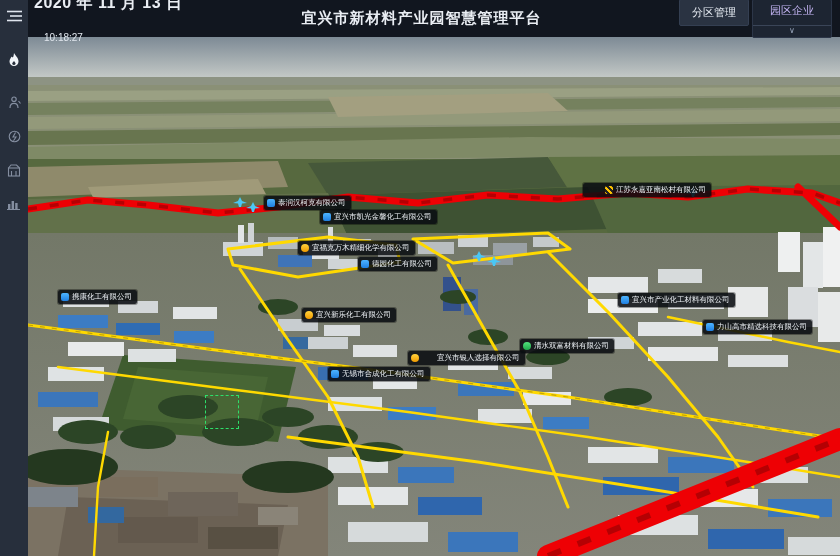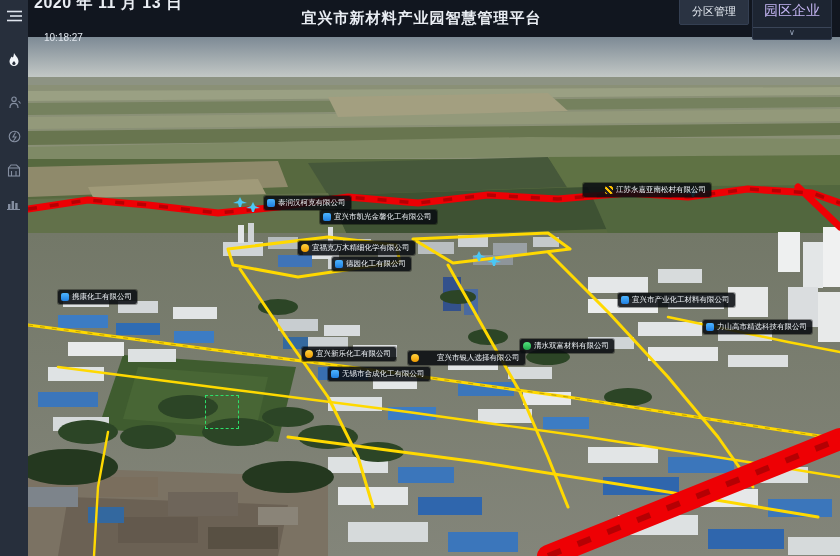--- a/index.html
+++ b/index.html
@@ -19,21 +19,21 @@
           display:flex;align-items:center;color:#e9edf3;}
   #hdr-left{width:170px;padding-left:6px;line-height:1.1;}
   #hdr-date{font-size:16px;font-weight:bold;letter-spacing:.5px;}
   #hdr-time{font-size:10px;margin-top:20px;padding-left:10px;color:#dfe5ec;}
   #hdr-title{flex:1;text-align:center;font-size:15px;font-weight:bold;letter-spacing:1px;padding-right:40px;}
   #hdr-right{display:flex;align-items:flex-start;gap:3px;padding-right:8px;}
   .hdr-btn{background:#2a3342;color:#e6ebf2;font-size:11px;padding:5px 12px;border-radius:2px;
            border:1px solid #343f52;cursor:pointer;white-space:nowrap;}
   #hdr-dd{width:78px;background:#1d2532;border:1px solid #2c3648;border-radius:2px;cursor:pointer;
           display:flex;flex-direction:column;align-items:center;padding:2px 0 1px;}
-  #hdr-dd .dd-label{font-size:14px;color:#c3b4f2;padding:1px 0 7px;}
+  #hdr-dd .dd-label{font-size:11px;color:#c3b4f2;padding:1px 0 7px;}
   #hdr-dd .dd-line{width:100%;border-top:1px solid #3a4558;}
   #hdr-dd .dd-chev{font-size:8px;color:#9aa7bd;line-height:10px;}
 
   
   #map{position:absolute;left:28px;top:37px;width:812px;height:519px;overflow:hidden;cursor:grab;}
   #map svg{position:absolute;left:0;top:0;}
 
   
   .map-label{position:absolute;display:flex;align-items:center;gap:3px;height:12px;
              background:rgba(9,12,17,.88);border-radius:2px;padding:1px 5px 1px 3px;
@@ -353,21 +353,21 @@
         <span>泰润汉柯克有限公司</span>
       </div>
     <div class="map-label" style="left:292px;top:173px;">
         <span class="lbl-icon blue"></span>
         <span>宜兴市凯光金馨化工有限公司</span>
       </div>
     <div class="map-label" style="left:270px;top:204px;">
         <span class="lbl-icon yellow"></span>
         <span>宜福克万木精细化学有限公司</span>
       </div>
-    <div class="map-label" style="left:304px;top:220px;">
+    <div class="map-label" style="left:330px;top:220px;">
         <span class="lbl-icon blue"></span>
         <span>德园化工有限公司</span>
       </div>
     <div class="map-label" style="left:555px;top:146px;padding-left:22px;">
         <span class="lbl-icon warn"></span>
         <span>江苏永嘉亚南松村有限公司</span>
       </div>
     <div class="map-label" style="left:590px;top:256px;">
         <span class="lbl-icon blue"></span>
         <span>宜兴市产业化工材料有限公司</span>
@@ -381,18 +381,18 @@
         <span>清水双富材料有限公司</span>
       </div>
     <div class="map-label" style="left:380px;top:314px;gap:18px;">
         <span class="lbl-icon yellow"></span>
         <span>宜兴市银人选择有限公司</span>
       </div>
     <div class="map-label" style="left:300px;top:330px;justify-content:center;">
         <span class="lbl-icon blue"></span>
         <span>无锡市合成化工有限公司</span>
       </div>
-    <div class="map-label" style="left:274px;top:271px;margin-top:39px;">
+    <div class="map-label" style="left:274px;top:271px;">
         <span class="lbl-icon yellow"></span>
         <span>宜兴新乐化工有限公司</span>
       </div>
   </div>
 </div>
 
 </body></html>

